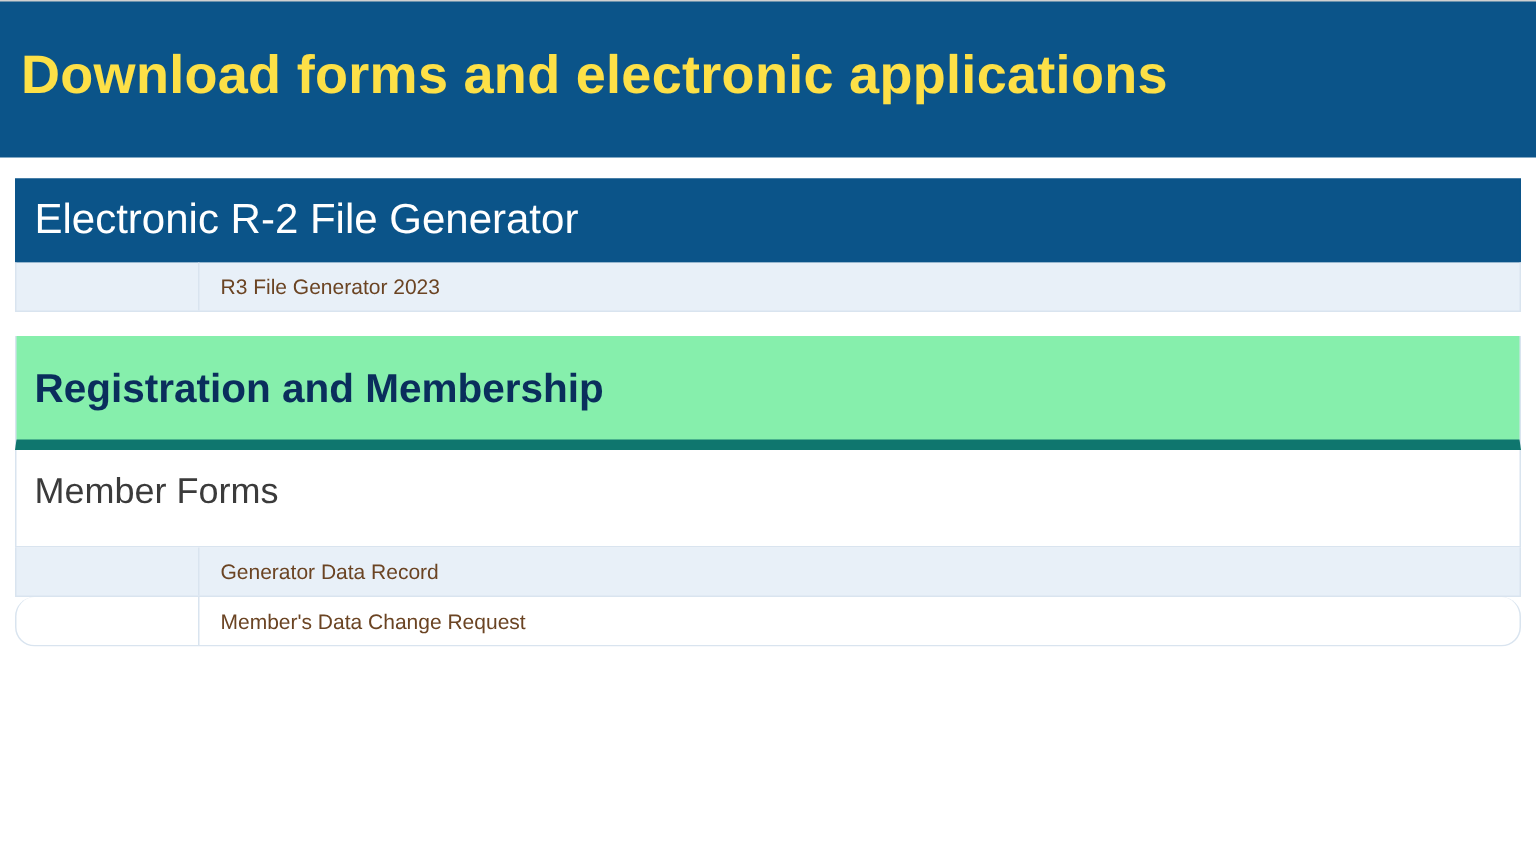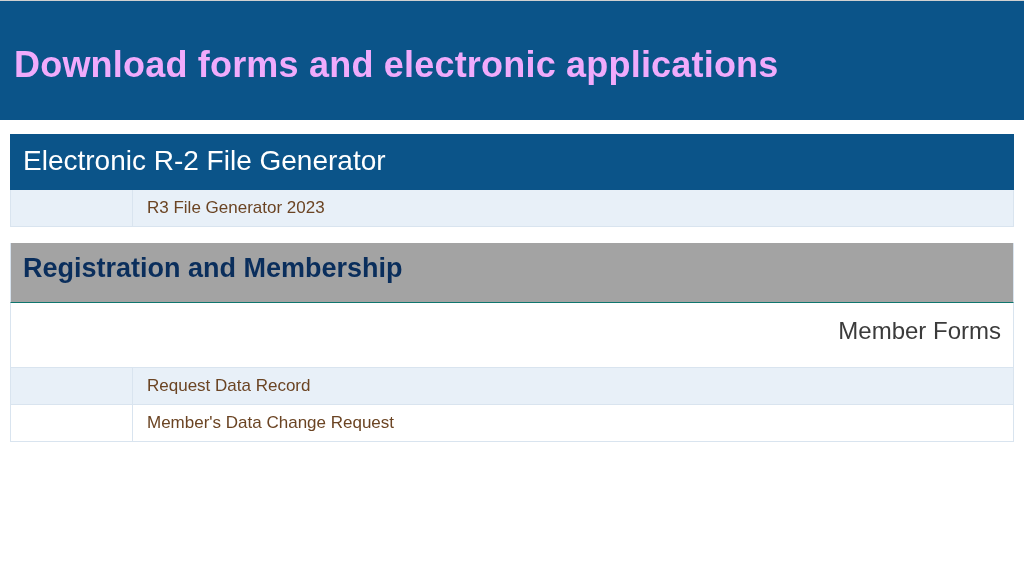--- a/index.html
+++ b/index.html
@@ -9,22 +9,22 @@
     }
     body {
       font-family: -apple-system, BlinkMacSystemFont, "Segoe UI", Helvetica, Arial, sans-serif;
       background: #ffffff;
       width: 1024px;
       height: 575px;
       overflow: hidden;
     }
     .page-header {
       background: #0b5489;
-      color: #f0abfc;
-      padding: 43px 14px 34px 14px;
+      color: #fde047;
+      padding: 28px 14px 34px 14px;
       border-top: 1px solid #d0d0d0;
     }
     .page-header h1 {
       font-size: 36px;
       font-weight: 700;
       letter-spacing: 0.2px;
     }
     .content {
       padding: 14px 10px 0 10px;
     }
@@ -35,64 +35,64 @@
       background: #0b5489;
       color: #ffffff;
       padding: 10px 12px 12px 12px;
       border: 1px solid #0b5489;
     }
     .section-header h2 {
       font-size: 28px;
       font-weight: 400;
     }
     .subsection-header {
-      background: #a3a3a3;
+      background: #86efac;
       border-left: 1px solid #d9e4ef;
       border-right: 1px solid #d9e4ef;
-      border-bottom: 1px solid #0f766e;
-      padding: 10px 12px 18px 12px;
+      border-bottom: 7px solid #0f766e;
+      padding: 20px 12px 18px 12px;
     }
     .subsection-header h3 {
       color: #0a2e5c;
       font-size: 27px;
       font-weight: 700;
     }
     .subsection-title {
       background: #ffffff;
       border-left: 1px solid #d9e4ef;
       border-right: 1px solid #d9e4ef;
       border-bottom: 1px solid #d9e4ef;
       padding: 14px 12px 22px 12px;
-      text-align: right;
     }
     .subsection-title h4 {
       color: #3b3b3b;
       font-size: 24px;
       font-weight: 400;
     }
     .item-row {
       display: flex;
       border-left: 1px solid #d9e4ef;
       border-right: 1px solid #d9e4ef;
       border-bottom: 1px solid #d9e4ef;
     }
     .item-row.odd {
       background: #e8f0f8;
     }
     .item-row.even {
       background: #ffffff;
+      border-radius: 13px;
     }
     .item-spacer {
       width: 122px;
       border-right: 1px solid #d9e4ef;
     }
     .item-link {
       padding: 8px 14px;
       color: #6b4423;
-      font-size: 17px;
+      font-size: 14px;
       cursor: pointer;
     }
   </style>
 </head>
 <body>
 
 <div class="page-header">
   <h1>Download forms and electronic applications</h1>
 </div>
 
@@ -110,21 +110,21 @@
 
   <div class="section">
     <div class="subsection-header">
       <h3>Registration and Membership</h3>
     </div>
     <div class="subsection-title">
       <h4>Member Forms</h4>
     </div>
     <div class="item-row odd">
       <div class="item-spacer"></div>
-      <div class="item-link">Request Data Record</div>
+      <div class="item-link">Generator Data Record</div>
     </div>
     <div class="item-row even">
       <div class="item-spacer"></div>
       <div class="item-link">Member's Data Change Request</div>
     </div>
   </div>
 
 </div>
 
 </body></html>

